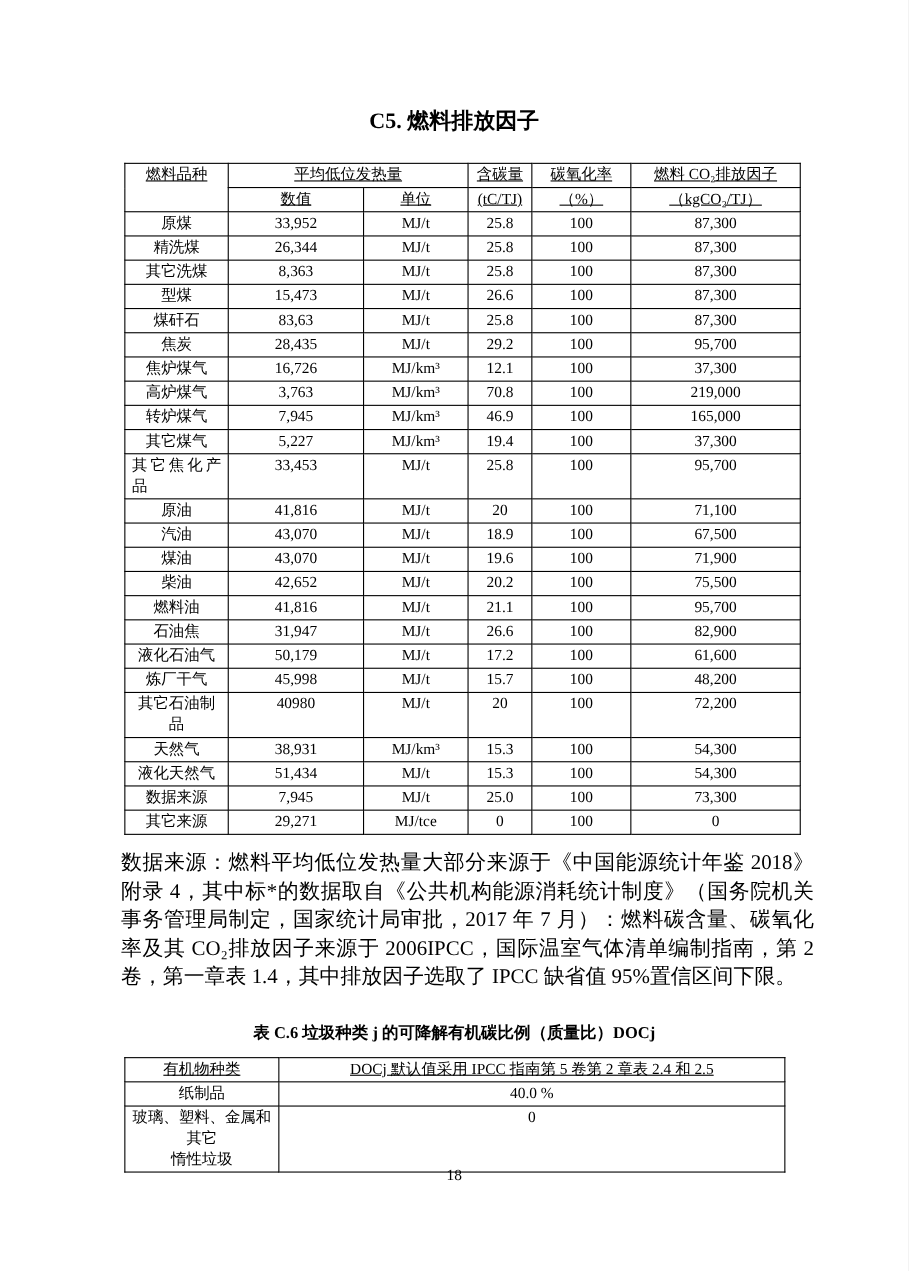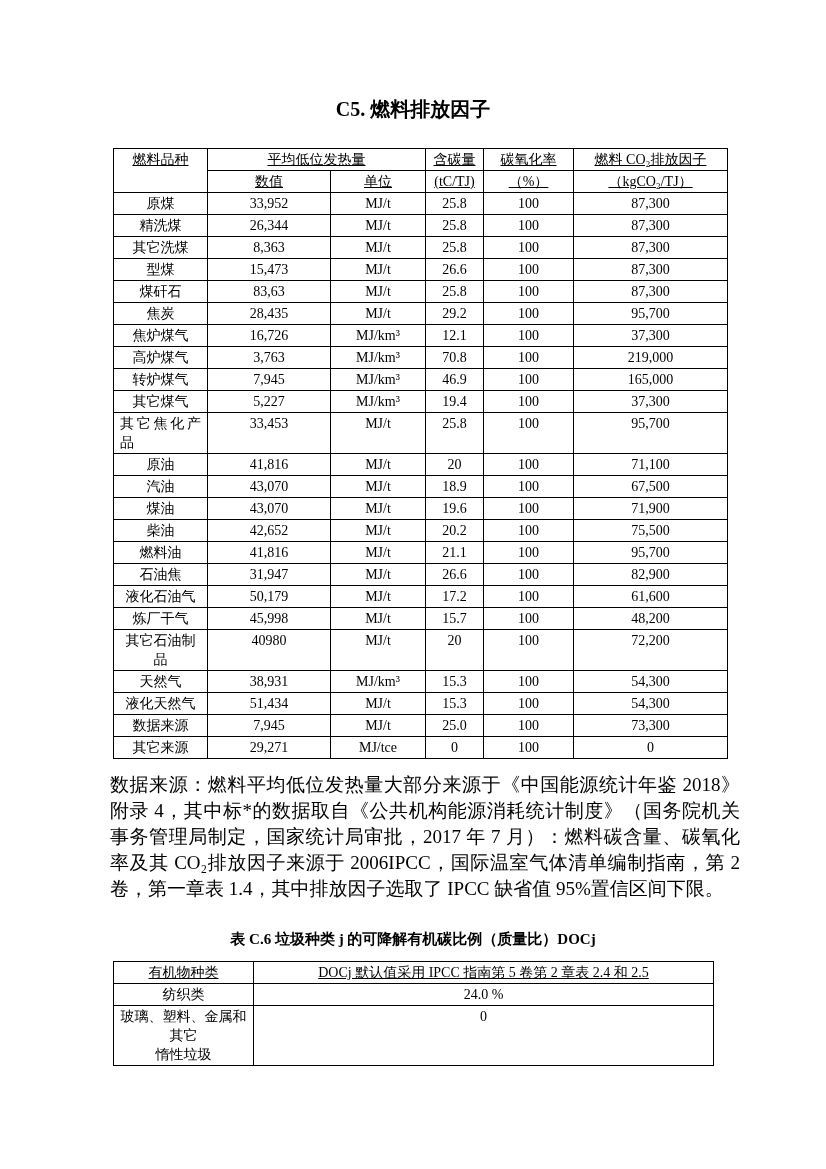--- a/index.html
+++ b/index.html
@@ -306,25 +306,26 @@
       <col style="width:460px">
     </colgroup>
     <thead>
       <tr>
         <th>有机物种类</th>
         <th>DOCj 默认值采用 IPCC 指南第 5 卷第 2 章表 2.4 和 2.5</th>
       </tr>
     </thead>
     <tbody>
         <tr>
-          <td>纺织类</td>
-          <td>24.0 %</td>
+          <td>纸制品</td>
+          <td>40.0 %</td>
         </tr>
         <tr>
           <td>玻璃、塑料、金属和其它
 惰性垃圾</td>
           <td>0</td>
         </tr>
       </tbody>
   </table>
 
+  <div class="page-number">18</div>
 
 </div>
 
 </body></html>

